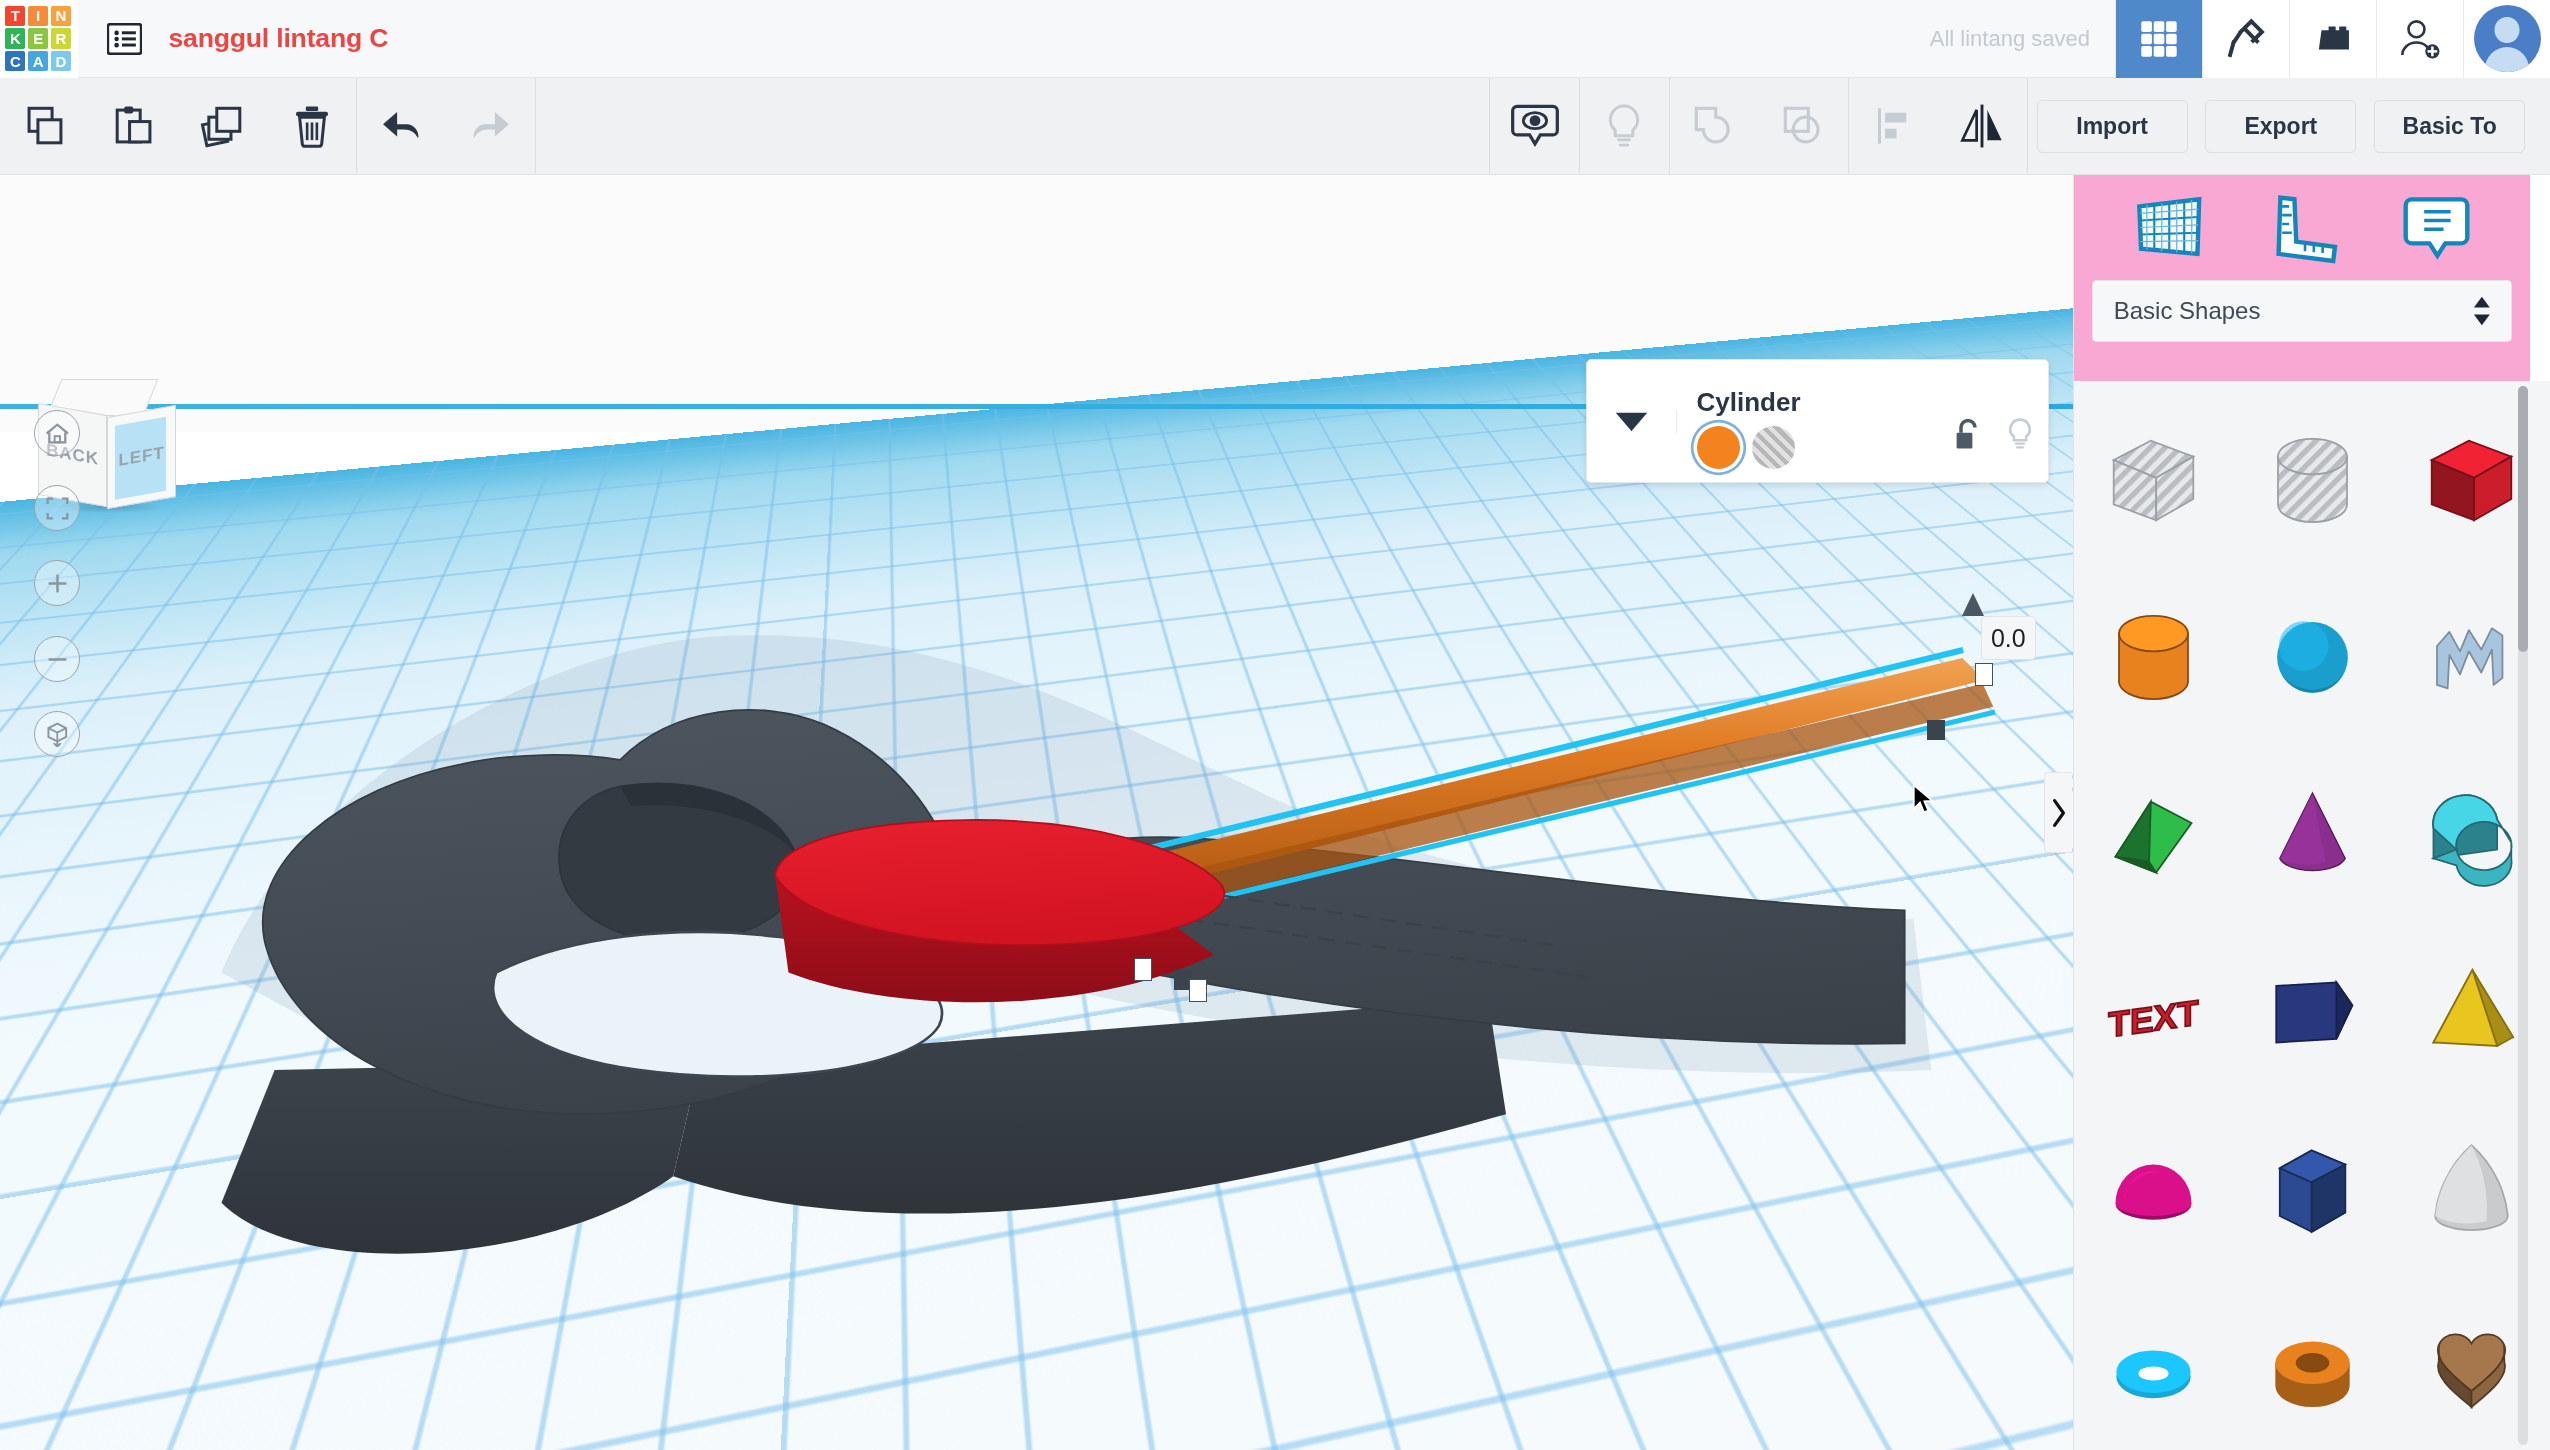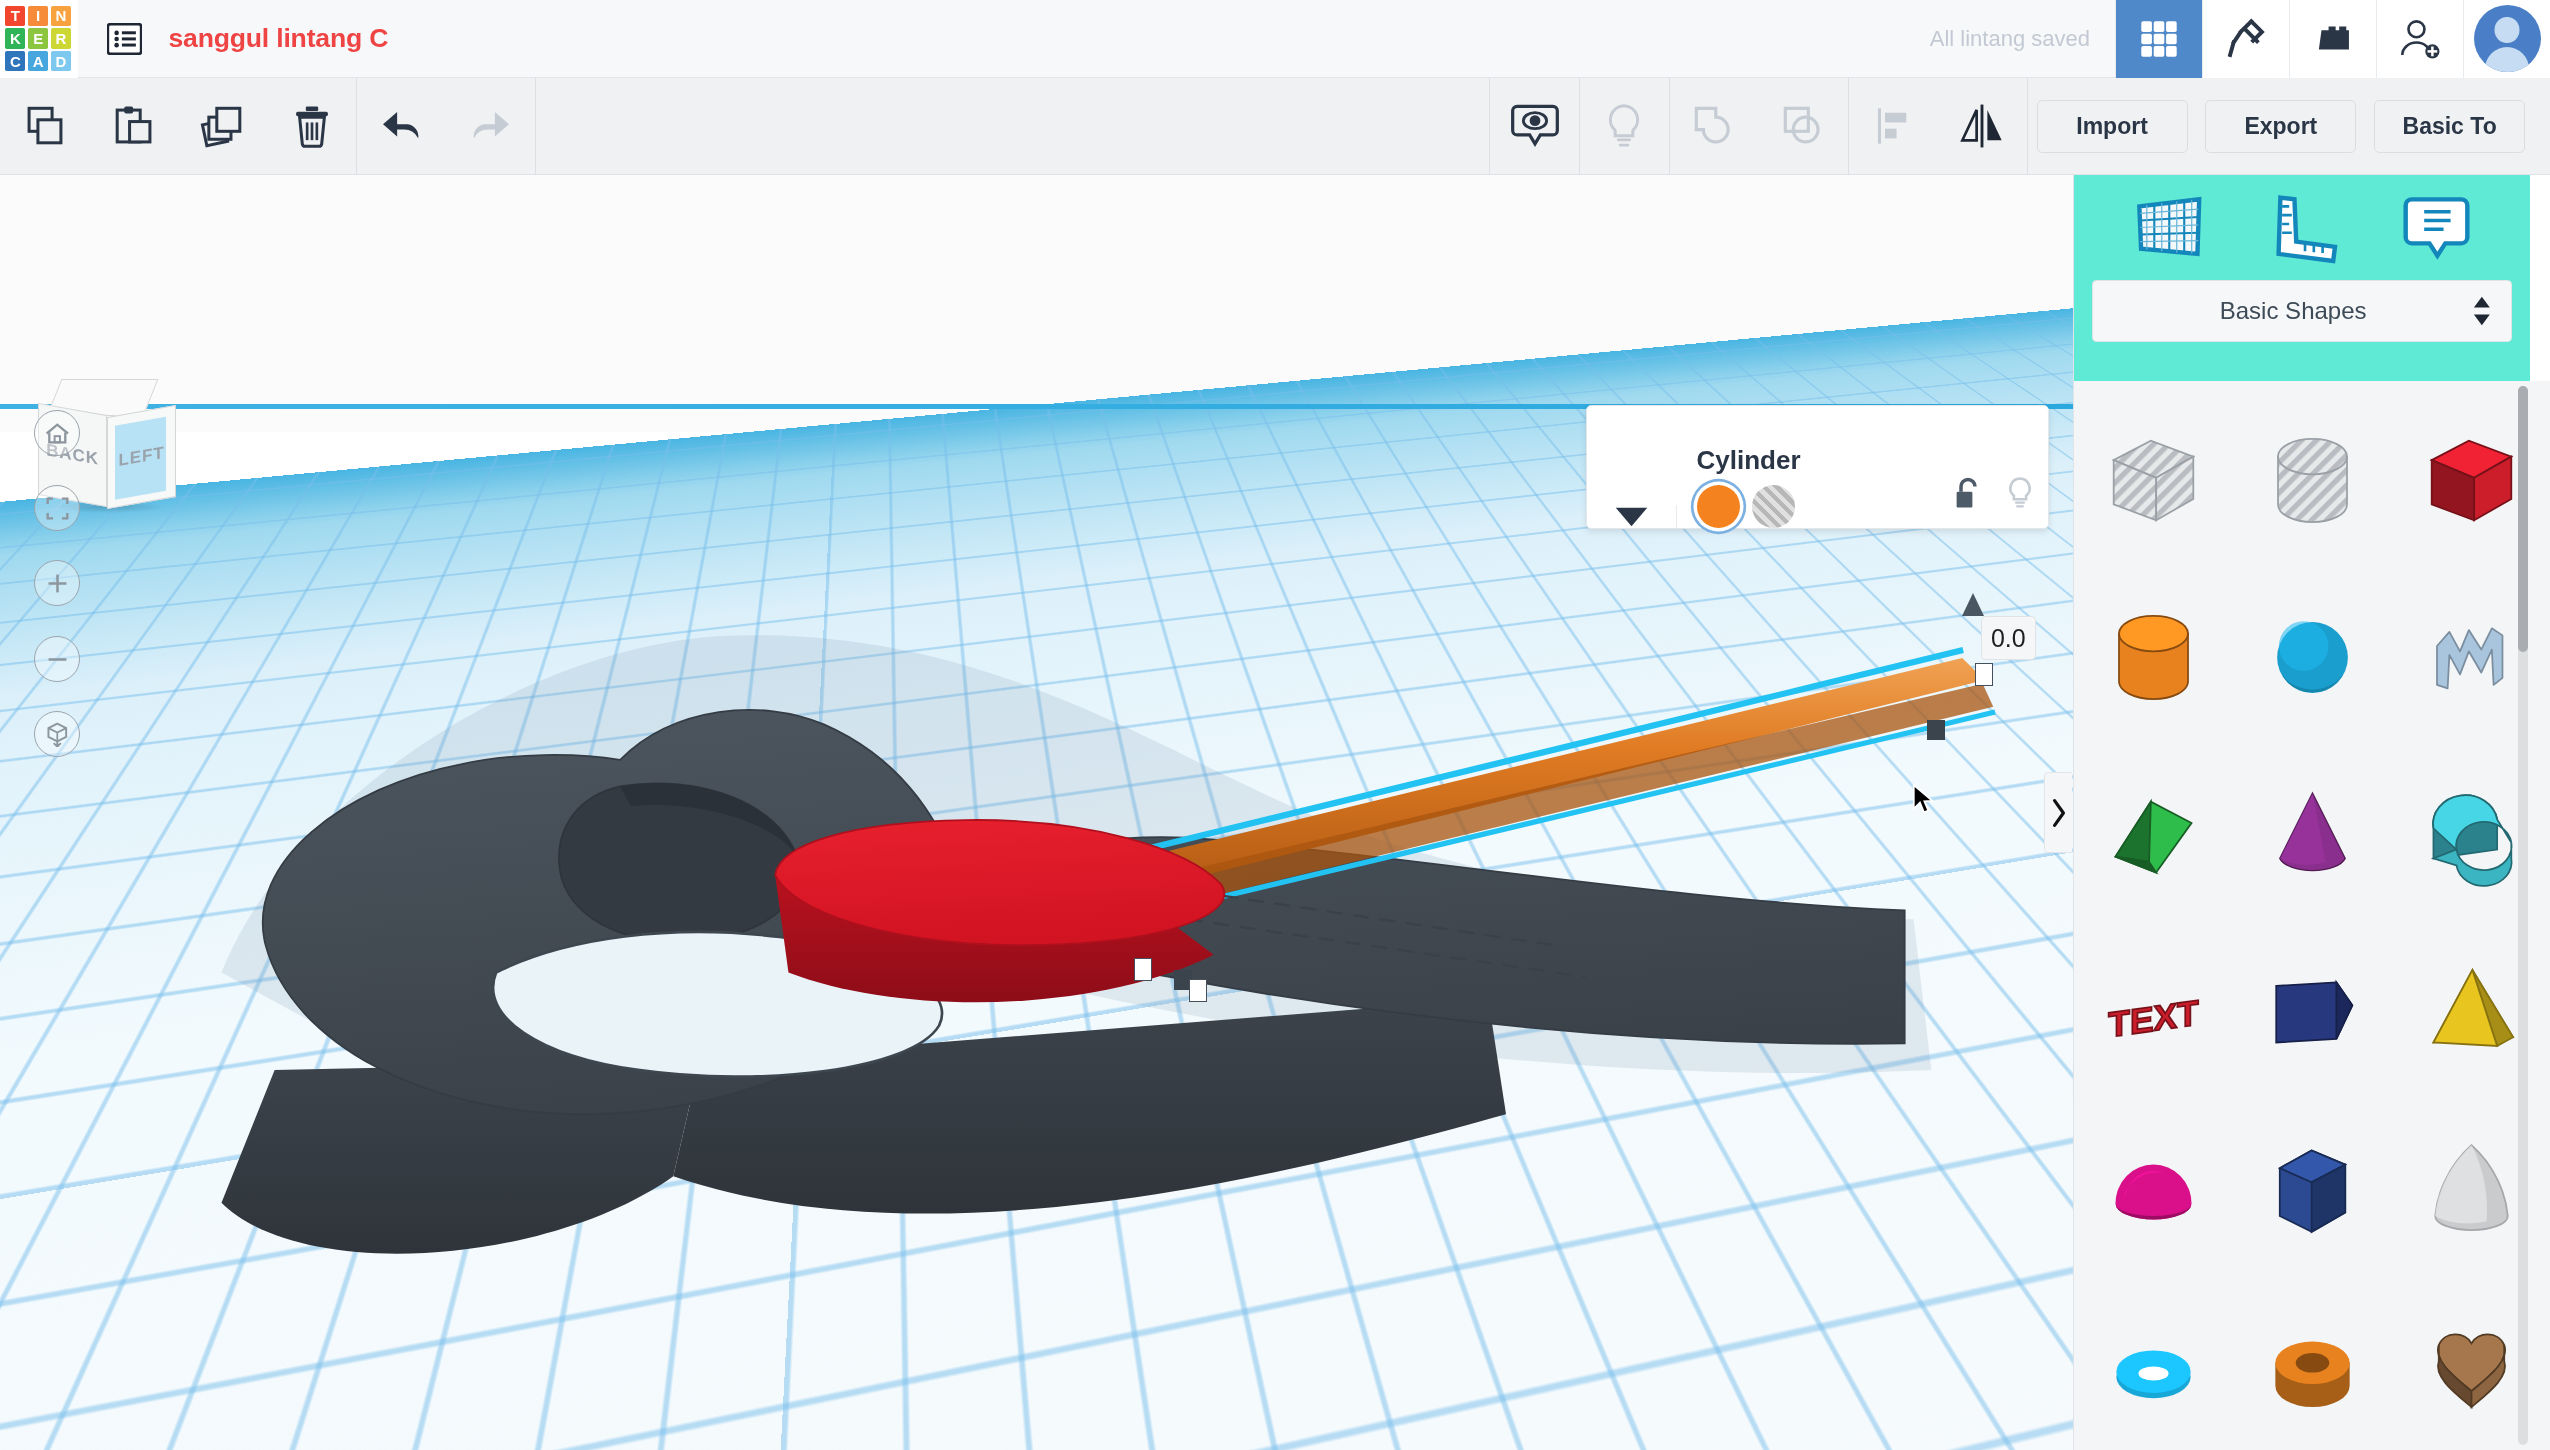--- a/index.html
+++ b/index.html
@@ -180,21 +180,21 @@
     display: flex; align-items: center; justify-content: center;
     cursor: pointer;
   }
 
   
   .inspector {
     position: absolute; left: 1586px; top: 184px;
     width: 463px; height: 124px;
     background: #ffffff; border: 0.9px solid #e4e7ea; border-radius: 5.3px;
     box-shadow: 0 2.7px 6.2px rgba(0,0,0,.10);
-    display: flex; align-items: flex-end; margin-top: 46px;
+    display: flex; align-items: center;
   }
   .insp-caret {
     width: 90px; display: flex; align-items: center; justify-content: center;
     border-right: 0.9px solid #e8ebee; cursor: pointer;
   }
   .insp-body { flex: 1 1 auto; padding: 14px 16px 0 19.5px; position: relative; }
   .insp-title { font-size: 26px; font-weight: bold; color: #2a3646; }
   .swatches { display: flex; align-items: center; gap: 12.4px; margin-top: 8.9px; }
   .sw {
     width: 43px; height: 43px; border-radius: 50%; cursor: pointer;
@@ -232,21 +232,21 @@
     background: #f5f6f8; border: 0.9px solid #e2e5e9; border-right: none;
     border-radius: 4.4px 0 0 4.4px;
     display: flex; align-items: center; justify-content: center;
     cursor: pointer; z-index: 20;
   }
 
   
   .rpanel {
     position: absolute; left: 2073px; top: 175px;
     width: 457px; height: 1276px;
-    background: #5eead4; border-left: 0.9px solid #dfe2e6; text-align: center;
+    background: #f9a8d4; border-left: 0.9px solid #dfe2e6;
   }
   .rp-icons {
     height: 105px; display: flex; align-items: center; justify-content: space-around;
     padding: 0 26.6px;
   }
   .rp-icon-btn { width: 97px; height: 89px; display: flex; align-items: center; justify-content: center; cursor: pointer; }
   .rp-select {
     margin: 0 17.7px; height: 62px;
     background: #f6f7f8; border: 0.9px solid #e1e4e7; border-radius: 4.4px;
     display: flex; align-items: center; padding: 0 21px;

